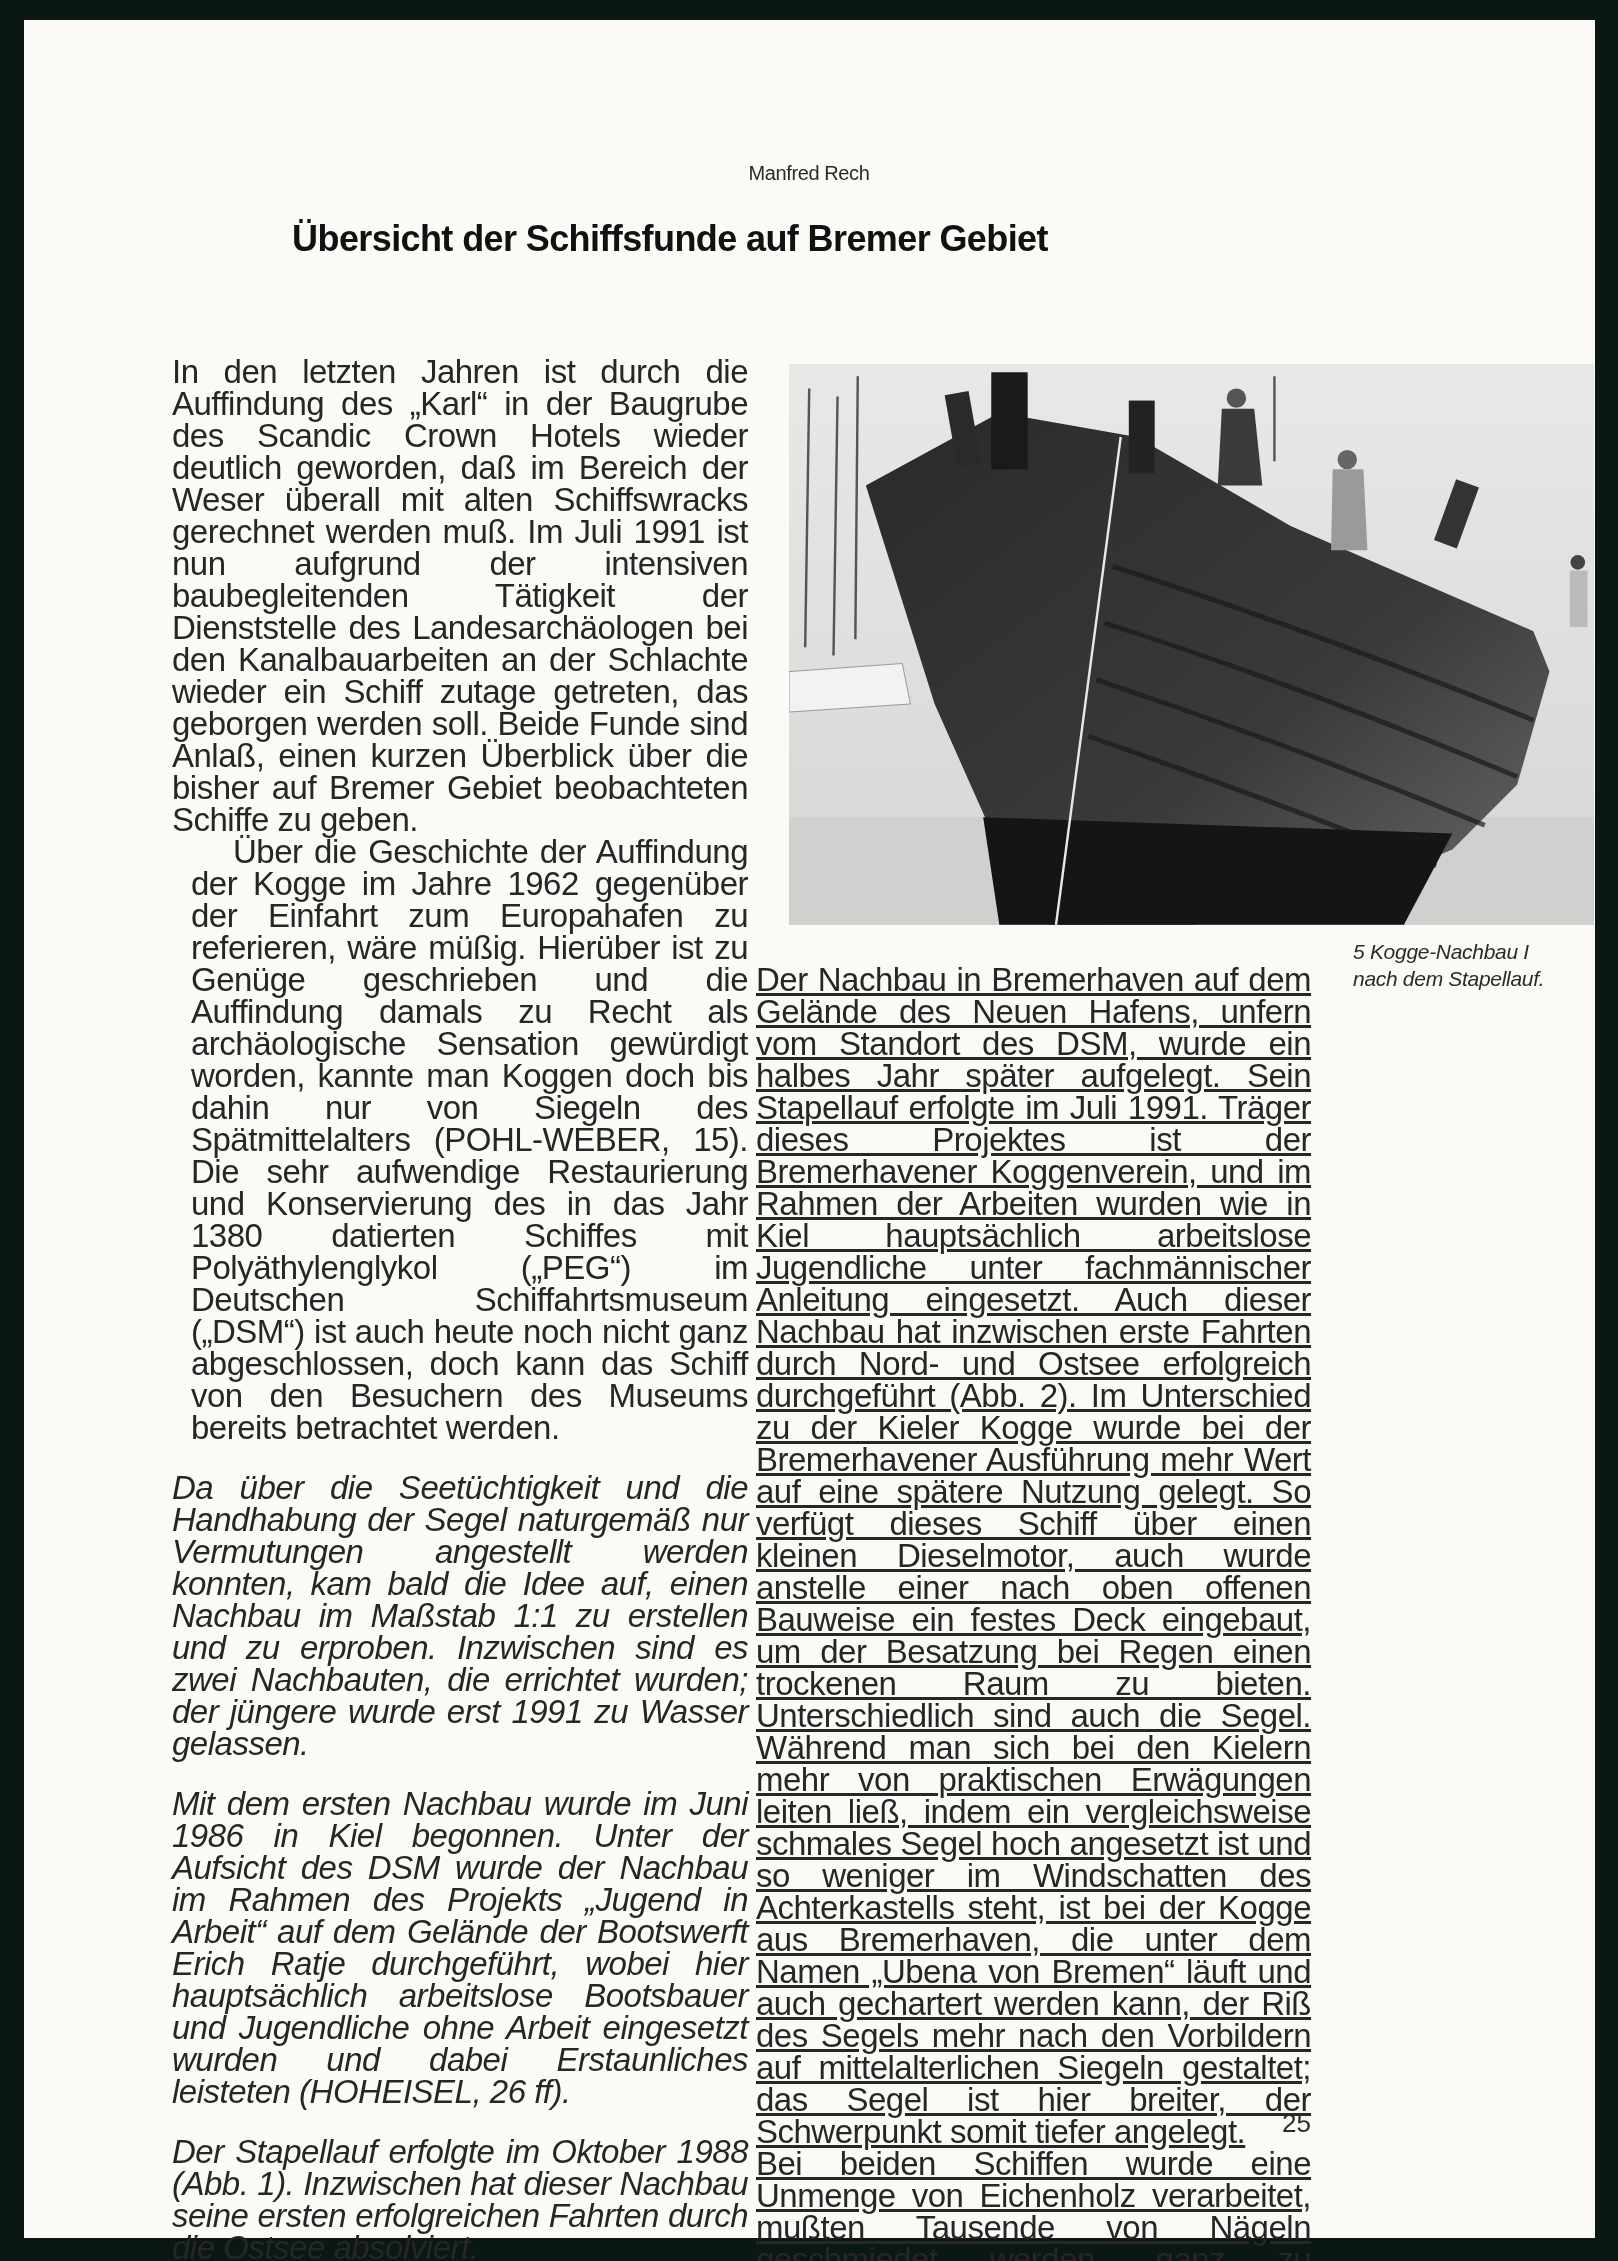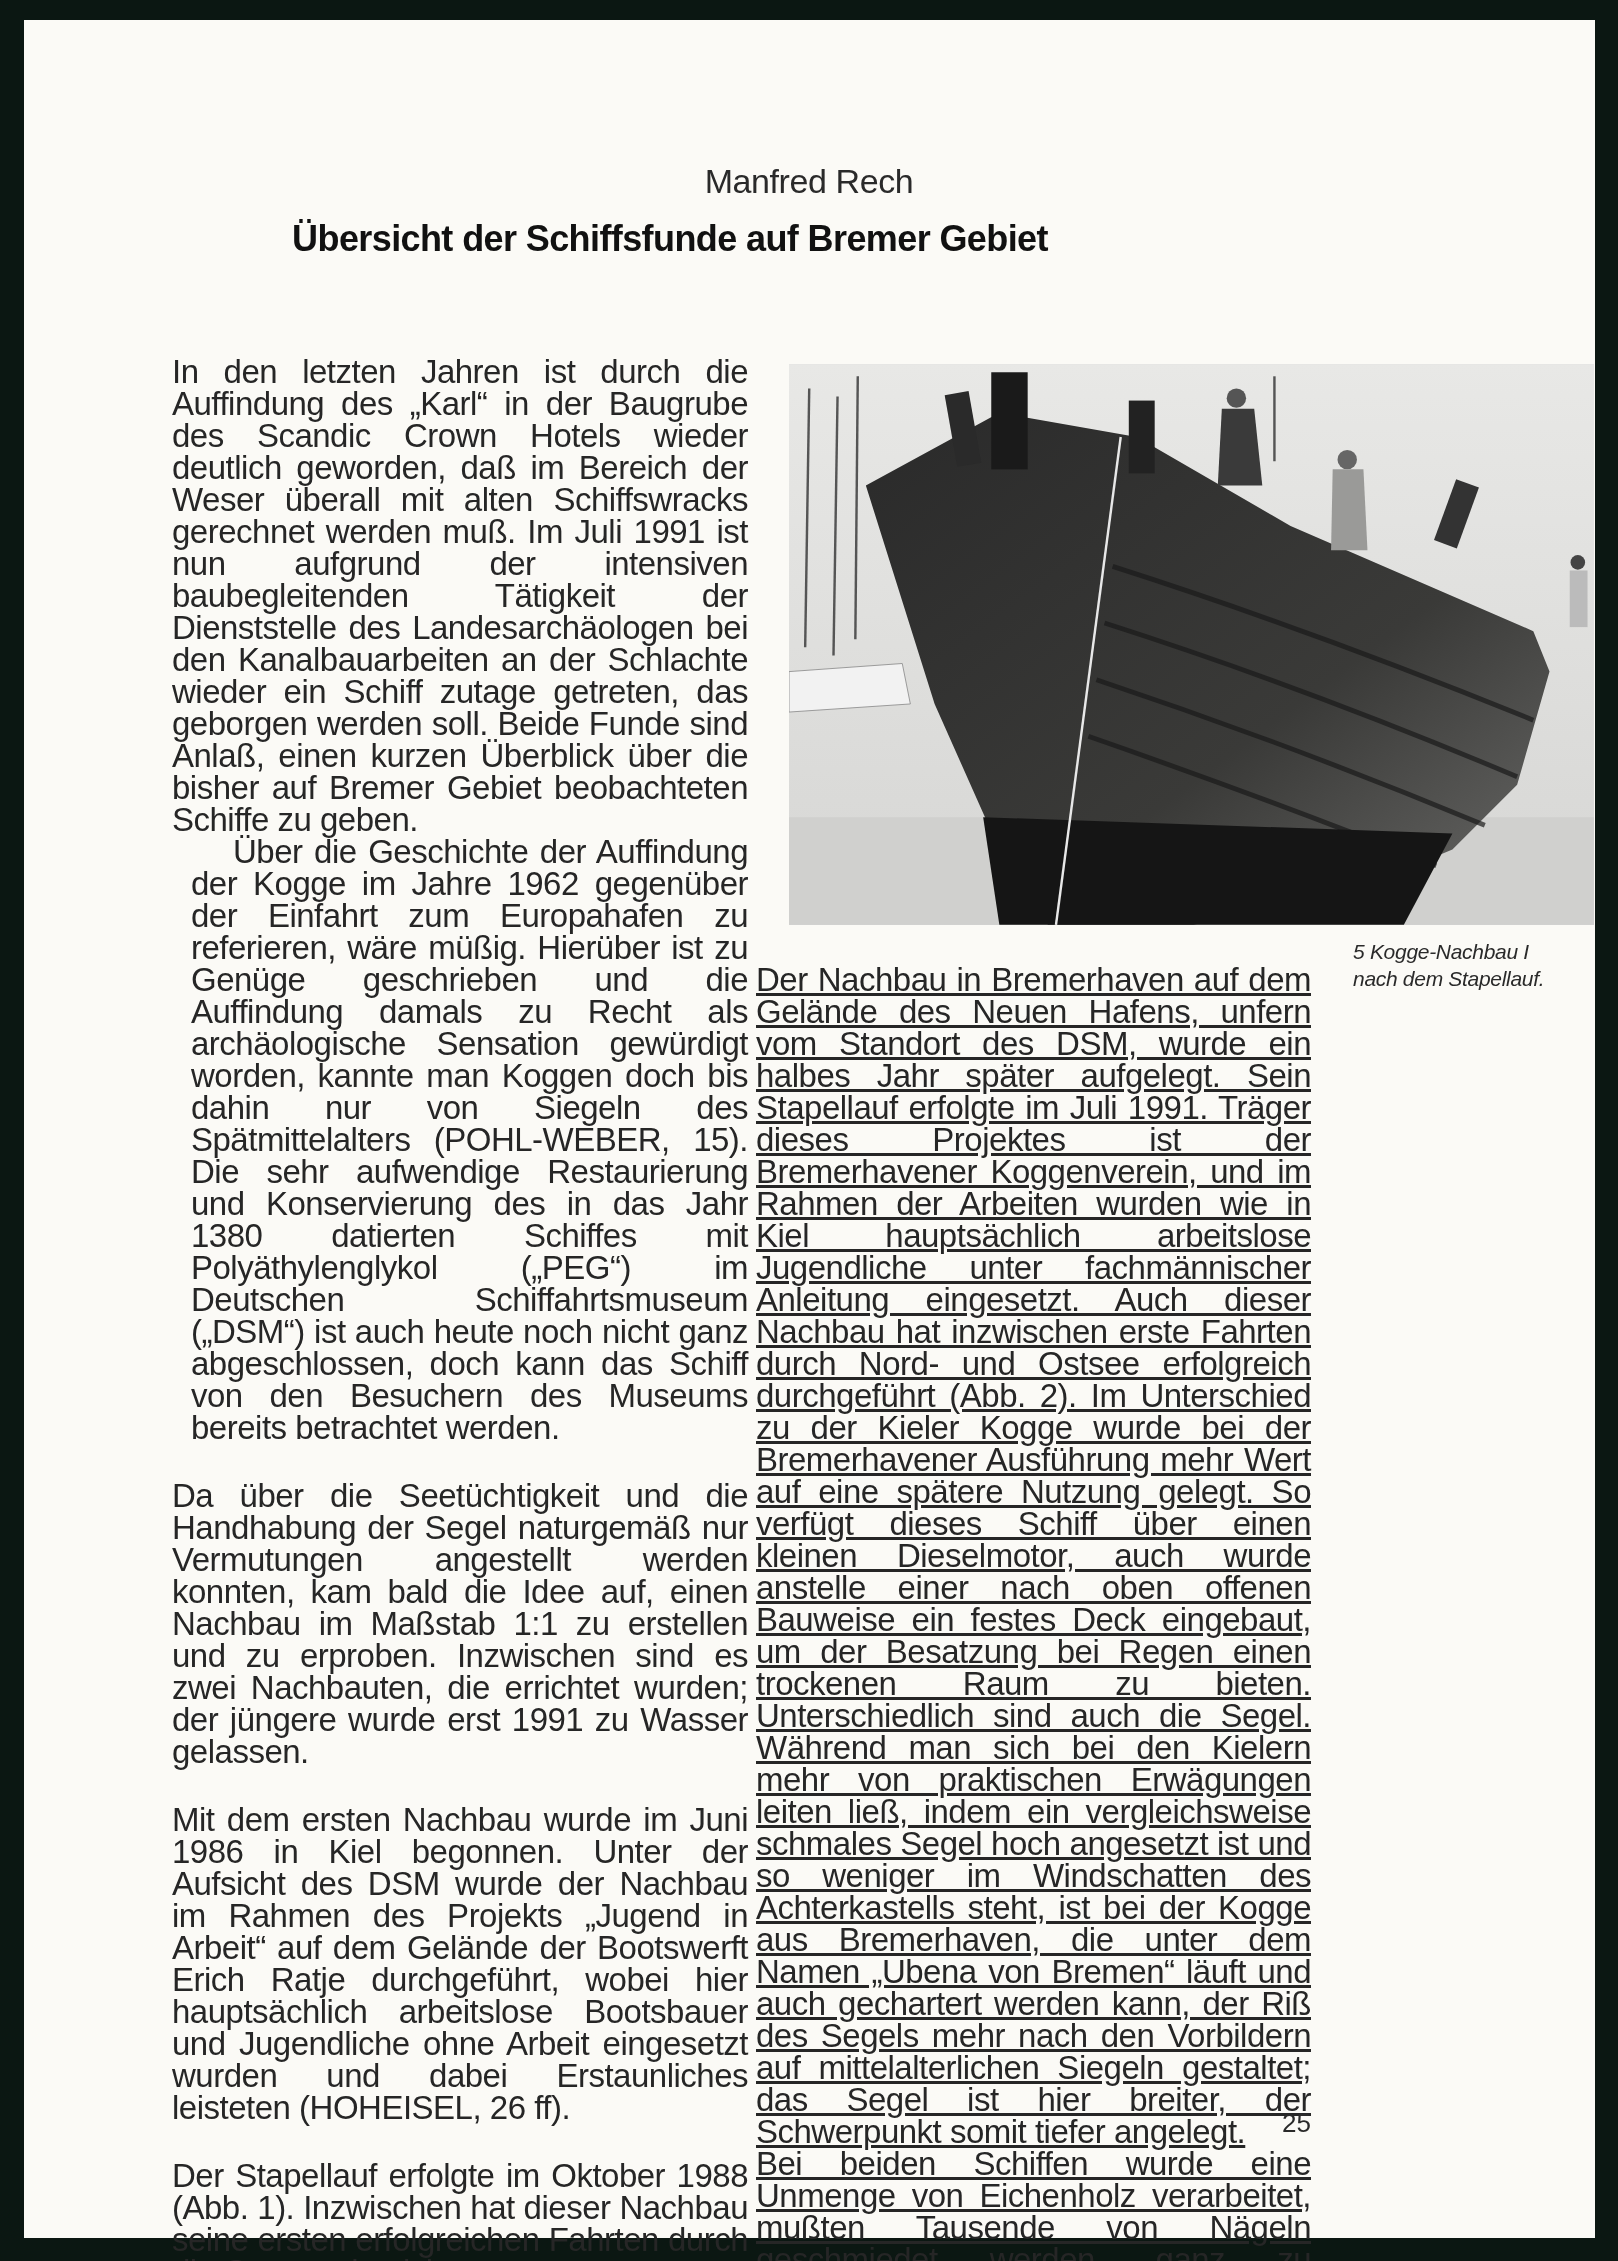--- a/index.html
+++ b/index.html
@@ -14,21 +14,21 @@
   .paper {
     position: absolute;
     left: 24px; top: 20px;
     width: 1571px; height: 2218px;
     background: #fbfaf6;
   }
   .author {
     position: absolute;
     left: 0; width: 1618px; top: 162px;
     text-align: center;
-    font-size: 34px;
+    font-size: 20px;
     letter-spacing: -0.4px;
     color: #2a2a2a;
     font-weight: 300;
   }
   .title {
     position: absolute;
     left: 0; width: 1340px; top: 218px;
     text-align: center;
     font-size: 36px;
     font-weight: bold;
@@ -40,21 +40,21 @@
     font-size: 33px;
     line-height: 32px;
     letter-spacing: -0.5px;
     text-align: justify;
     hyphens: manual;
     color: #262626;
   }
   .col-left { left: 172px; width: 576px; top: 356px; }
   .col-right { left: 756px; width: 555px; top: 964px; text-decoration: underline; }
   .col p { margin: 0; }
-  .col p + p.gap { margin-top: 36px; }
+  .col p + p.gap { margin-top: 28px; font-style: italic; }
   .col .indent { text-indent: 42px; margin-left: 19px; }
   .section-heading { font-style: italic; margin-top: 32px !important; }
   .photo {
     position: absolute;
     left: 789px; top: 364px;
     width: 805px; height: 561px;
     background: #dcdcdc;
     overflow: hidden;
   }
   .photo svg { display: block; }

